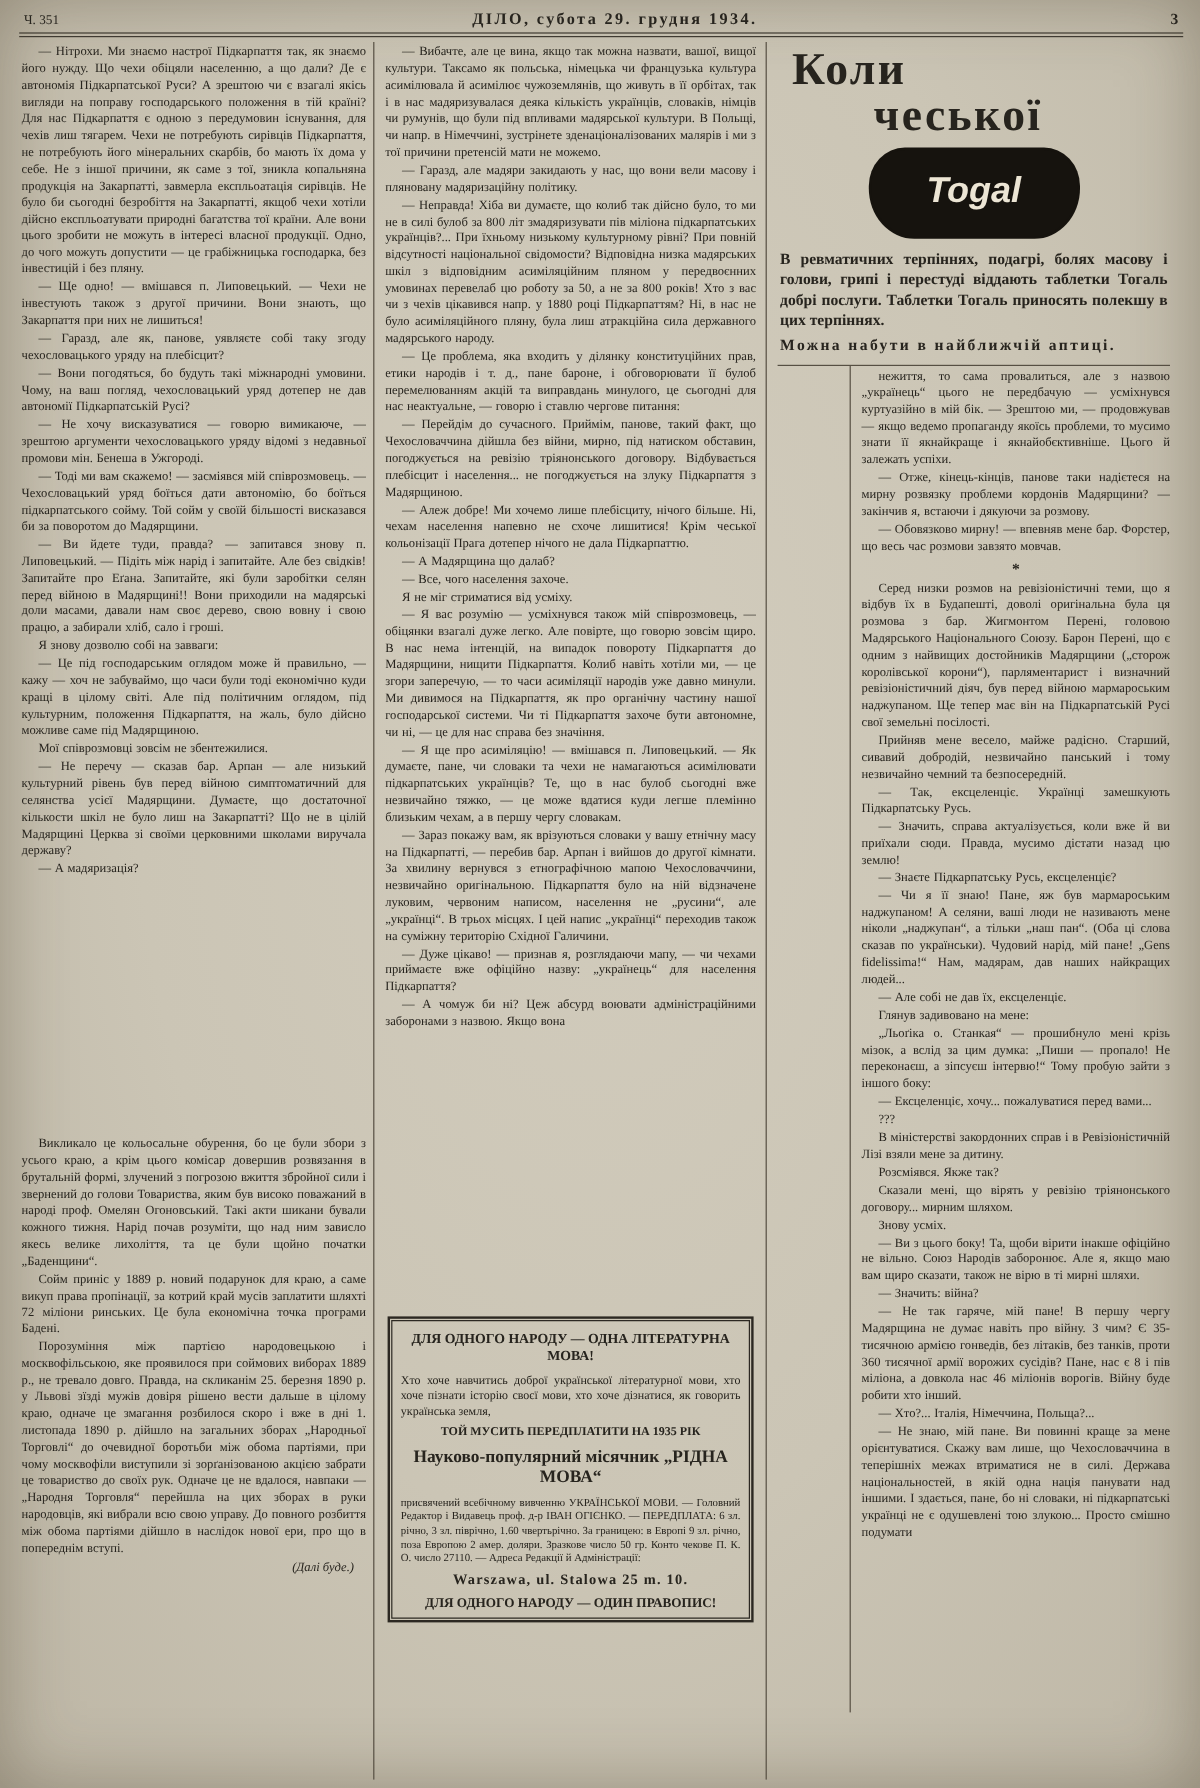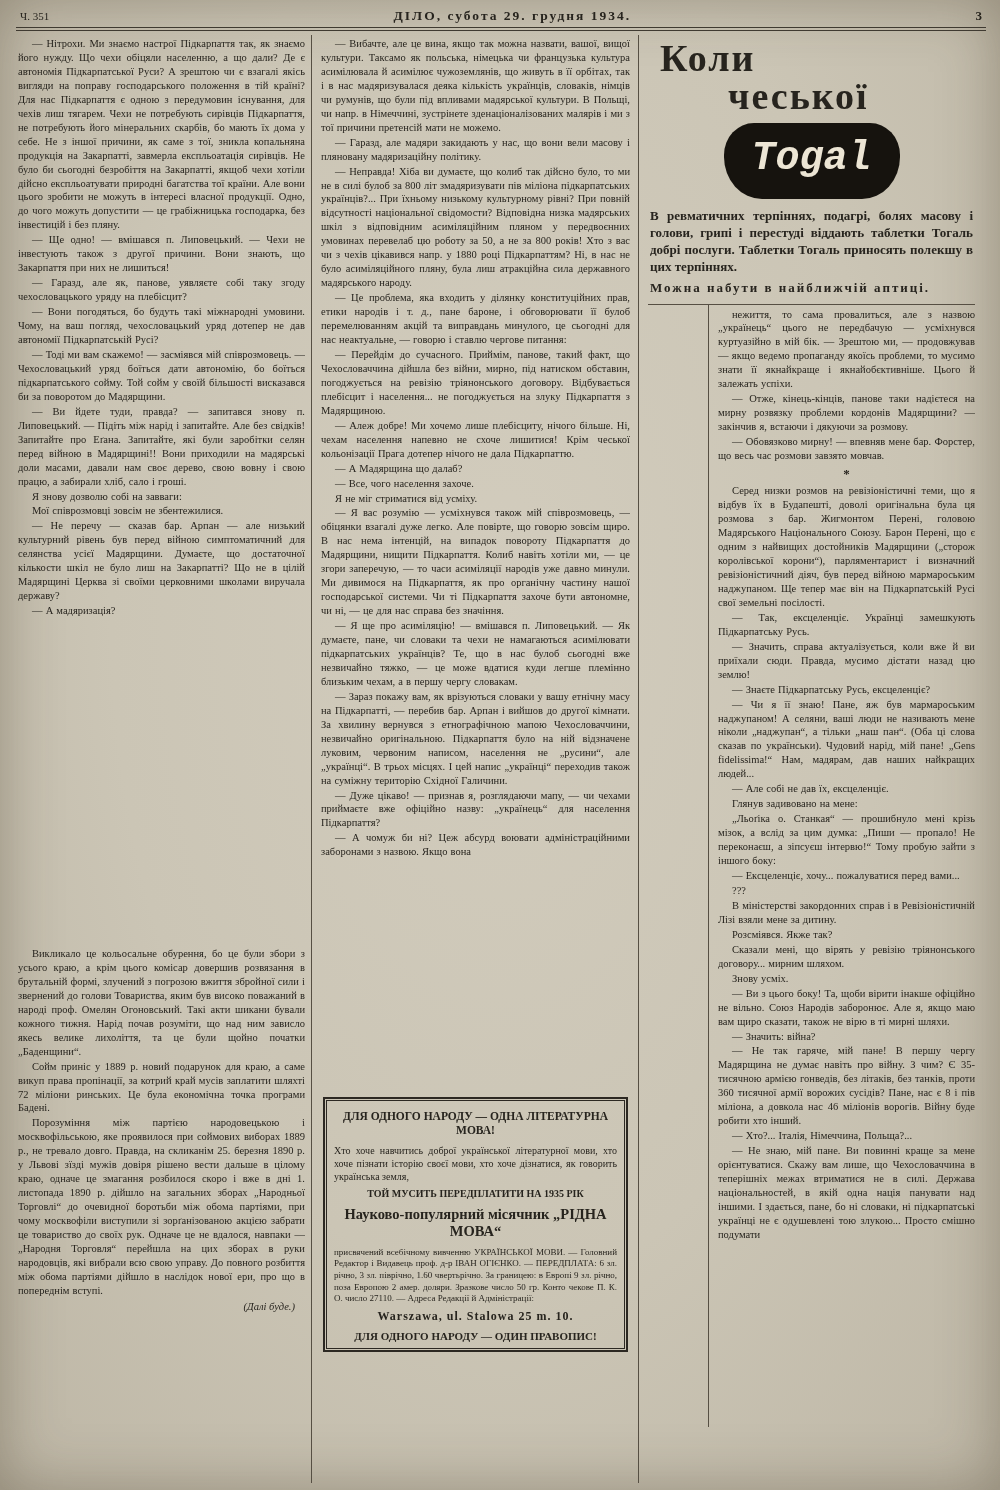--- a/index.html
+++ b/index.html
@@ -65,22 +65,22 @@
   .togal-h1{font-size:38px;font-weight:bold;line-height:1.0;margin:0 0 0 10px;letter-spacing:2px;}
   .togal-h2{font-size:38px;font-weight:bold;line-height:1.05;margin:0 0 8px 78px;letter-spacing:2px;}
   .togal-logo{
     width:172px;height:72px;margin:2px auto 10px auto;
     background:#16130e;color:#ece5d4;
     border-radius:28px 28px 36px 36px / 30px 30px 40px 40px;
     display:flex;align-items:center;justify-content:center;
     box-shadow:0 0 0 2px #16130e;
   }
   .togal-logo span{
-    font-family:Liberation Mono, monospace;
-    font-style:italic;font-weight:bold;font-size:40px;
+    font-family:Liberation Sans, sans-serif;
+    font-style:italic;font-weight:bold;font-size:30px;
     transform:translateY(-2px);
   }
   .togal-body{font-size:13px;font-weight:bold;line-height:1.32;text-align:justify;margin:0 0 4px 0;}
   .togal-note{font-size:13px;font-weight:bold;letter-spacing:2px;margin:0;}
   
   .col3-text{
     margin-left:60px;height:1122px;overflow:hidden;
     border-left:1px solid #564f43;padding:3px 0 0 9px;box-sizing:border-box;
   }
 </style>
@@ -97,23 +97,25 @@
   <div class="mast-rule"></div>
 
   <div class="columns">
 
     <section class="col col1">
       <div class="block-a">
           <p class="para">— Нітрохи. Ми знаємо настрої Підкарпаття так, як знаємо його нужду. Що чехи обіцяли населенню, а що дали? Де є автономія Підкарпатської Руси? А зрештою чи є взагалі якісь вигляди на поправу господарського положення в тій країні? Для нас Підкарпаття є одною з передумовин існування, для чехів лиш тягарем. Чехи не потребують сирівців Підкарпаття, не потребують його мінеральних скарбів, бо мають їх дома у себе. Не з іншої причини, як саме з тої, зникла копальняна продукція на Закарпатті, завмерла експльоатація сирівців. Не було би сьогодні безробіття на Закарпатті, якщоб чехи хотіли дійсно експльоатувати природні багатства тої країни. Але вони цього зробити не можуть в інтересі власної продукції. Одно, до чого можуть допустити — це грабіжницька господарка, без інвестицій і без пляну.</p>
           <p class="para">— Ще одно! — вмішався п. Липовецький. — Чехи не інвестують також з другої причини. Вони знають, що Закарпаття при них не лишиться!</p>
           <p class="para">— Гаразд, але як, панове, уявляєте собі таку згоду чехословацького уряду на плебісцит?</p>
           <p class="para">— Вони погодяться, бо будуть такі міжнародні умовини. Чому, на ваш погляд, чехословацький уряд дотепер не дав автономії Підкарпатській Русі?</p>
+          <p class="para">— Не хочу висказуватися — говорю вимикаюче, — зрештою аргументи чехословацького уряду відомі з недавньої промови мін. Бенеша в Ужгороді.</p>
           <p class="para">— Тоді ми вам скажемо! — засміявся мій співрозмовець. — Чехословацький уряд боїться дати автономію, бо боїться підкарпатського сойму. Той сойм у своїй більшості висказався би за поворотом до Мадярщини.</p>
           <p class="para">— Ви йдете туди, правда? — запитався знову п. Липовецький. — Підіть між нарід і запитайте. Але без свідків! Запитайте про Еґана. Запитайте, які були заробітки селян перед війною в Мадярщині!! Вони приходили на мадярські доли масами, давали нам своє дерево, свою вовну і свою працю, а забирали хліб, сало і гроші.</p>
           <p class="para">Я знову дозволю собі на завваги:</p>
+          <p class="para">— Це під господарським оглядом може й правильно, — кажу — хоч не забуваймо, що часи були тоді економічно куди кращі в цілому світі. Але під політичним оглядом, під культурним, положення Підкарпаття, на жаль, було дійсно можливе саме під Мадярщиною.</p>
           <p class="para">Мої співрозмовці зовсім не збентежилися.</p>
           <p class="para">— Не перечу — сказав бар. Арпан — але низький культурний рівень був перед війною симптоматичний для селянства усієї Мадярщини. Думаєте, що достаточної кількости шкіл не було лиш на Закарпатті? Що не в цілій Мадярщині Церква зі своїми церковними школами виручала державу?</p>
           <p class="para">— А мадяризація?</p>
         </div>
       <div class="article-gap"></div>
       <div class="block-b">
           <p class="para">Викликало це кольосальне обурення, бо це були збори з усього краю, а крім цього комісар довершив розвязання в брутальній формі, злучений з погрозою вжиття збройної сили і звернений до голови Товариства, яким був високо поважаний в народі проф. Омелян Огоновський. Такі акти шикани бували кожного тижня. Нарід почав розуміти, що над ним зависло якесь велике лихоліття, та це були щойно початки „Баденщини“.</p>
           <p class="para">Сойм приніс у 1889 р. новий подарунок для краю, а саме викуп права пропінації, за котрий край мусів заплатити шляхті 72 міліони ринських. Це була економічна точка програми Бадені.</p>
           <p class="para">Порозуміння між партією народовецькою і москвофільською, яке проявилося при соймових виборах 1889 р., не тревало довго. Правда, на скликанім 25. березня 1890 р. у Львові зїзді мужів довіря рішено вести дальше в цілому краю, одначе це змагання розбилося скоро і вже в дні 1. листопада 1890 р. дійшло на загальних зборах „Народньої Торговлі“ до очевидної боротьби між обома партіями, при чому москвофіли виступили зі зорґанізованою акцією забрати це товариство до своїх рук. Одначе це не вдалося, навпаки — „Народня Торговля“ перейшла на цих зборах в руки народовців, які вибрали всю свою управу. До повного розбиття між обома партіями дійшло в наслідок нової ери, про що в попереднім вступі.</p>
         </div>
@@ -158,20 +160,21 @@
         </div>
         <p class="togal-body">В ревматичних терпіннях, подагрі, болях масову і голови, грипі і перестуді віддають таблетки Тогаль добрі послуги. Таблетки Тогаль приносять полекшу в цих терпіннях.</p>
         <p class="togal-note">Можна набути в найближчій аптиці.</p>
       </div>
       <div class="col3-text">
           <p class="para">нежиття, то сама провалиться, але з назвою „українець“ цього не передбачую — усміхнувся куртуазійно в мій бік. — Зрештою ми, — продовжував — якщо ведемо пропаганду якоїсь проблеми, то мусимо знати її якнайкраще і якнайобєктивніше. Цього й залежать успіхи.</p>
           <p class="para">— Отже, кінець-кінців, панове таки надієтеся на мирну розвязку проблеми кордонів Мадярщини? — закінчив я, встаючи і дякуючи за розмову.</p>
           <p class="para">— Обовязково мирну! — впевняв мене бар. Форстер, що весь час розмови завзято мовчав.</p>
           <p class="para star">*</p>
           <p class="para">Серед низки розмов на ревізіоністичні теми, що я відбув їх в Будапешті, доволі оригінальна була ця розмова з бар. Жигмонтом Перені, головою Мадярського Національного Союзу. Барон Перені, що є одним з найвищих достойників Мадярщини („сторож королівської корони“), парляментарист і визначний ревізіоністичний діяч, був перед війною мармароським наджупаном. Ще тепер має він на Підкарпатській Русі свої земельні посілості.</p>
+          <p class="para">Прийняв мене весело, майже радісно. Старший, сивавий добродій, незвичайно панський і тому незвичайно чемний та безпосередній.</p>
           <p class="para">— Так, ексцеленціє. Українці замешкують Підкарпатську Русь.</p>
           <p class="para">— Значить, справа актуалізується, коли вже й ви приїхали сюди. Правда, мусимо дістати назад цю землю!</p>
           <p class="para">— Знаєте Підкарпатську Русь, ексцеленціє?</p>
           <p class="para">— Чи я її знаю! Пане, яж був мармароським наджупаном! А селяни, ваші люди не називають мене ніколи „наджупан“, а тільки „наш пан“. (Оба ці слова сказав по українськи). Чудовий нарід, мій пане! „Gens fidelissima!“ Нам, мадярам, дав наших найкращих людей...</p>
           <p class="para">— Але собі не дав їх, ексцеленціє.</p>
           <p class="para">Глянув задивовано на мене:</p>
           <p class="para">„Льоґіка о. Станкая“ — прошибнуло мені крізь мізок, а вслід за цим думка: „Пиши — пропало! Не переконаєш, а зіпсуєш інтервю!“ Тому пробую зайти з іншого боку:</p>
           <p class="para">— Ексцеленціє, хочу... пожалуватися перед вами...</p>
           <p class="para">???</p>
           <p class="para">В міністерстві закордонних справ і в Ревізіоністичній Лізі взяли мене за дитину.</p>

